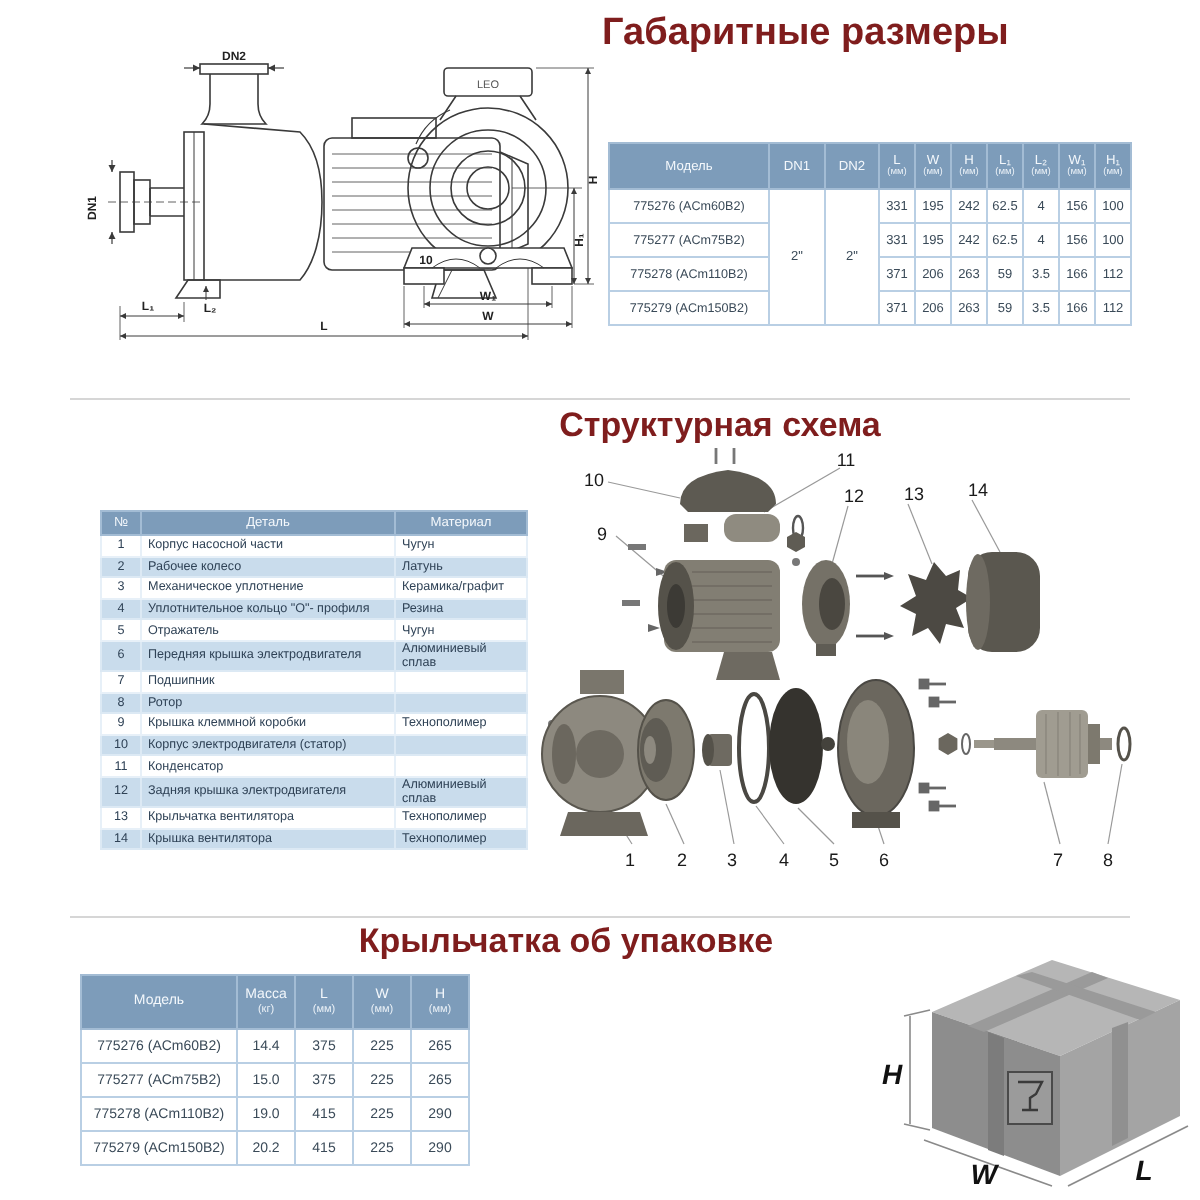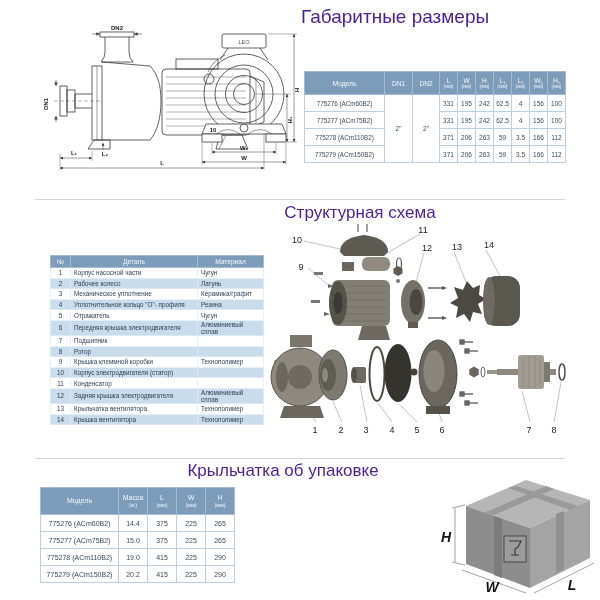--- a/index.html
+++ b/index.html
@@ -1,18 +1,18 @@
 <!DOCTYPE html>
 <html><head>
 <meta charset="utf-8">
 <style>
   html,body{margin:0;padding:0;background:#fff;}
   .page{position:relative;width:600px;height:600px;background:#fff;overflow:hidden;
         font-family:"Liberation Sans",sans-serif;}
-  .title{position:absolute;color:#4c1d95;font-weight:400;white-space:nowrap;}
+  .title{position:absolute;color:#7f1d1d;font-weight:700;white-space:nowrap;}
   #dim-title{left:301px;top:6px;font-size:19px;}
   #struct-title{left:360px;top:203px;font-size:17px;transform:translateX(-50%);}
   #pack-title{left:283px;top:461px;font-size:17px;transform:translateX(-50%);}
   .divider{position:absolute;left:35px;width:530px;height:1px;background:#d6d6d6;}
   #divider-1{top:199px;} #divider-2{top:458px;}
 
   table{border-collapse:collapse;table-layout:fixed;}
   th{background:#7d9cba;color:#f4f8fc;font-weight:normal;border:1px solid #a3bcd4;
      vertical-align:middle;text-align:center;padding:0;}
   td{border:1px solid #b9cfe4;text-align:center;color:#3a4a58;padding:0;}

